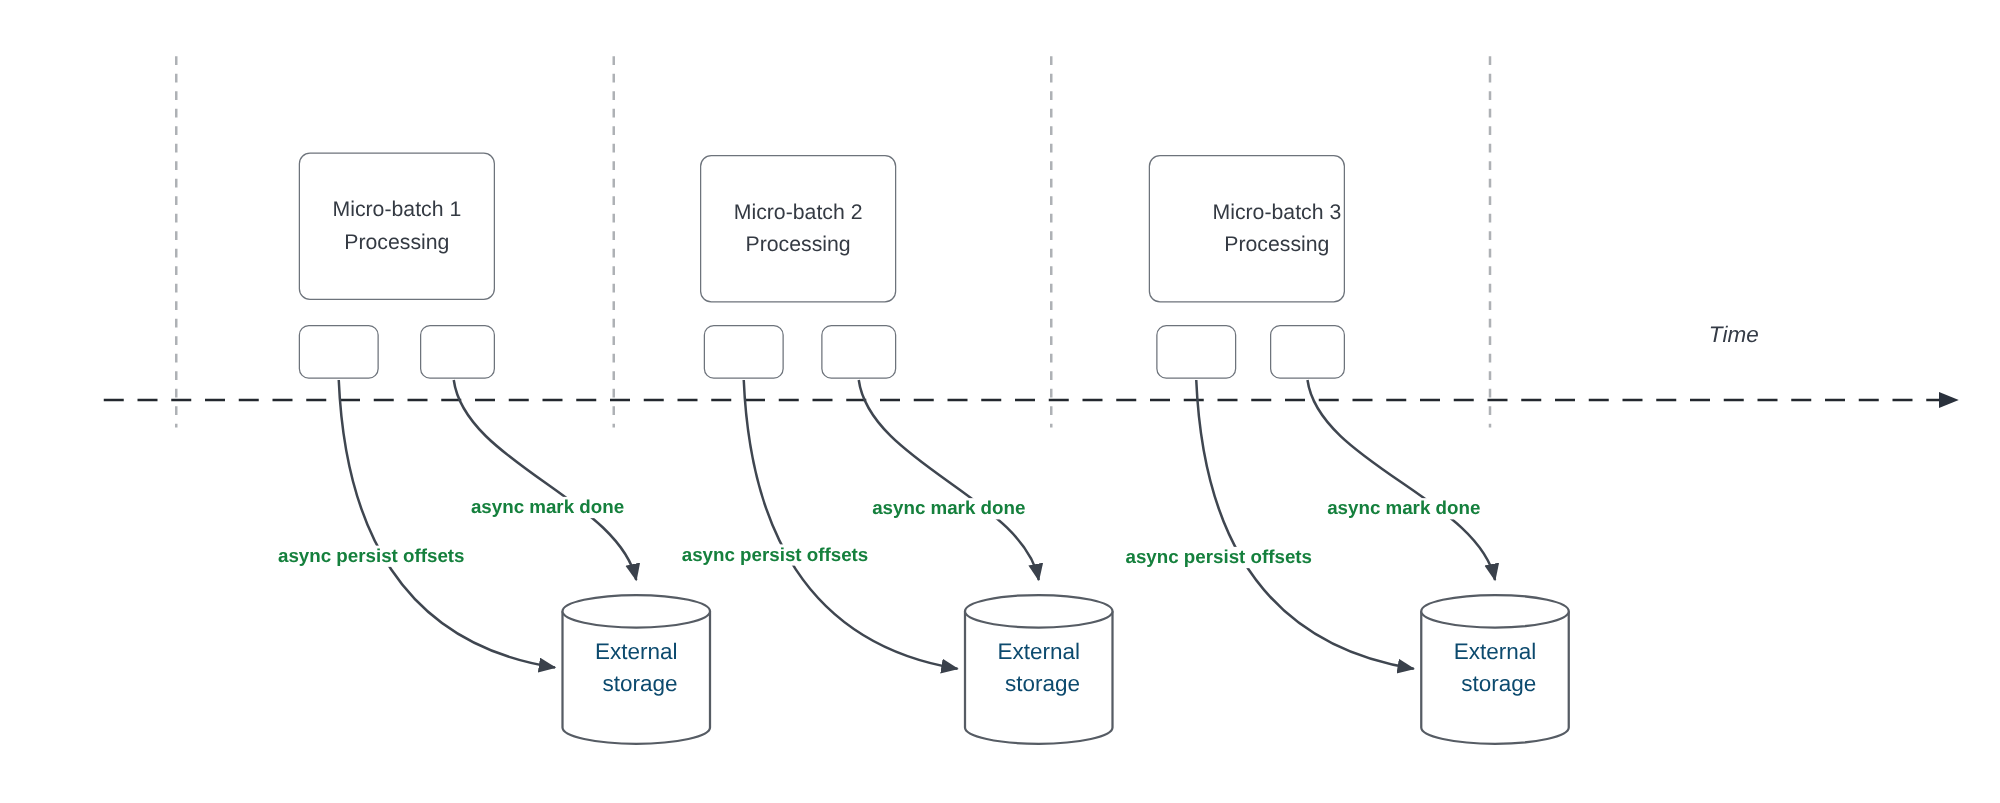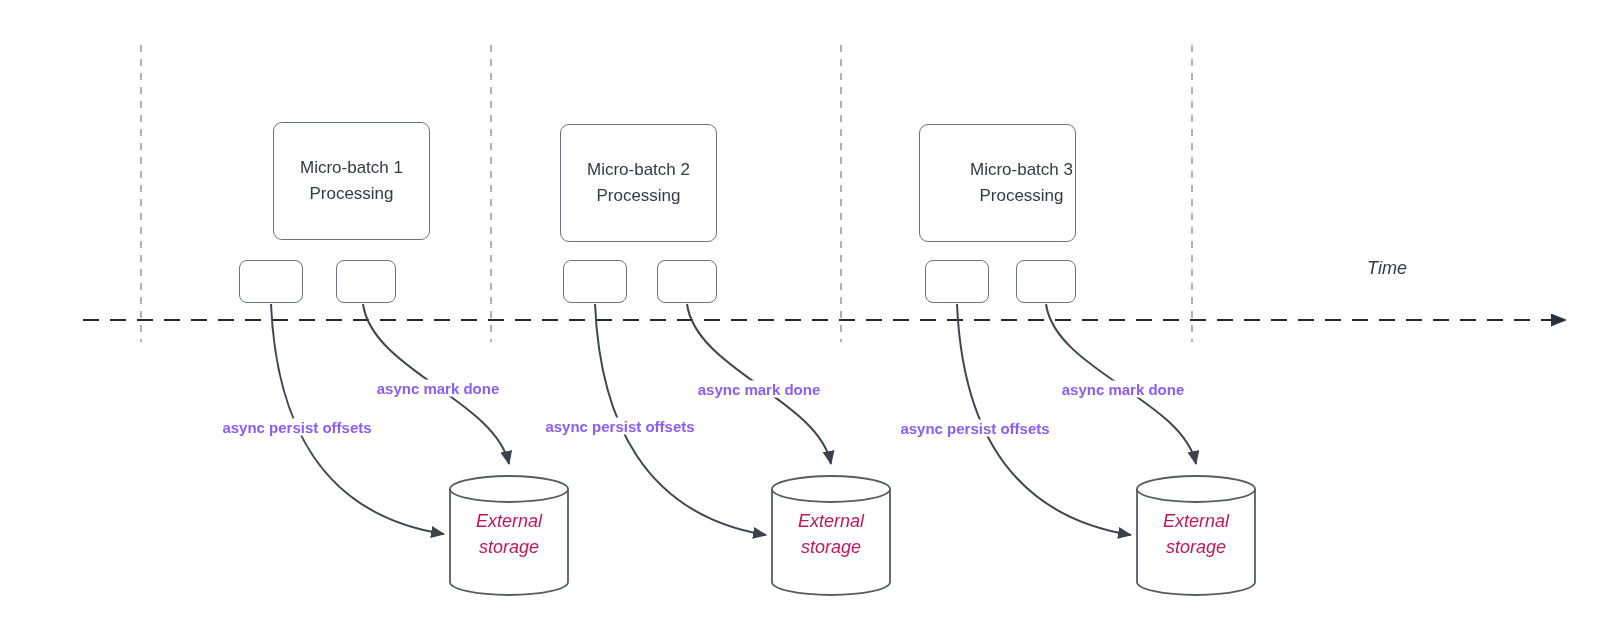--- a/index.html
+++ b/index.html
@@ -59,32 +59,32 @@
   }
   .bigbox { width: 157px; height: 118px; }
   .smallbox { border-radius: 8px; }
   .edge-label {
     position: absolute;
     transform: translate(-50%, -50%);
     background: #ffffff;
     padding: 0 3px;
     font-size: 15px;
     font-weight: bold;
-    color: #8b5cf6;
+    color: #15803d;
     white-space: nowrap;
+    margin-top: 18px;
   }
   .storage-label {
     position: absolute;
     transform: translate(-50%, -50%);
-    text-align: center;
-    color: #be185d;
+    text-align: right;
+    color: #0c4a6e;
     font-size: 18px;
     line-height: 26px;
     white-space: nowrap;
-    font-style: italic;
   }
   .time-label {
     position: absolute;
     transform: translate(-50%, -50%);
     color: #343b46;
     font-size: 18px;
     white-space: nowrap;
   }
 </style>
 </head>
@@ -125,21 +125,21 @@
     <g>
       <path class="cyl" d="M 772 489 V 582 A 59 13 0 0 0 890 582 V 489"></path>
       <ellipse class="cyl" cx="831" cy="489" rx="59" ry="13"></ellipse>
     </g>
     <g>
       <path class="cyl" d="M 1137 489 V 582 A 59 13 0 0 0 1255 582 V 489"></path>
       <ellipse class="cyl" cx="1196" cy="489" rx="59" ry="13"></ellipse>
     </g>
   </svg>
 
-  <div class="node bigbox" style="left:239px; top:122px;margin-left:34px;">
+  <div class="node bigbox" style="left:239px; top:122px;">
     <span>Micro-batch 1</span>
     <span>Processing</span>
   </div>
   <div class="node smallbox" style="left:239px; top:260px; width:64px; height:43px;"></div>
   <div class="node smallbox" style="left:336px; top:260px; width:60px; height:43px;"></div>
   <div class="edge-label" style="left:297px; top:427px;">async persist offsets</div>
   <div class="edge-label" style="left:438px; top:388px;">async mark done</div>
   <div class="storage-label" style="left:509px; top:534px;">
     <div>External</div>
     <div>storage</div>

